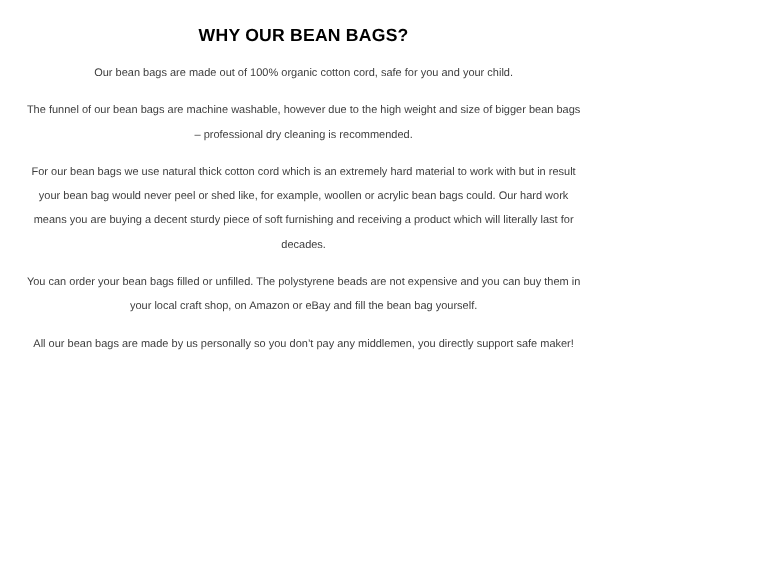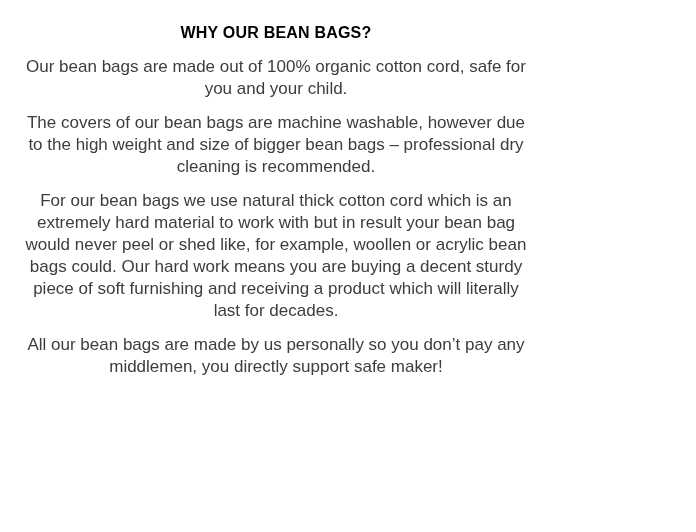--- a/index.html
+++ b/index.html
@@ -22,35 +22,36 @@
   .page-title {
     margin: 0 0 12px 0;
     font-size: 16px;
     line-height: 22px;
     font-weight: bold;
     color: var(--title-color, #000000);
     letter-spacing: 0.2px;
   }
   .para {
     margin: 0 0 12px 0;
-    font-size: 17px;
+    font-size: 10px;
     line-height: 22px;
     font-weight: normal;
     color: var(--text-color, #3d3d3d);
   }
 </style>
 </head>
 <body style="background: rgb(255, 255, 255); --title-color: #000000; --text-color: #3d3d3d;">
 
 <main class="content">
   <h1 class="page-title">WHY OUR BEAN BAGS?</h1>
 
   <p class="para">Our bean bags are made out of 100% organic cotton cord, safe for you and your child.</p>
 
 
-  <p class="para">The covers of our bean bags are machine washable, however due to the high weight and size of bigger bean bags – professional dry cleaning is recommended.</p>
+  <p class="para">The funnel of our bean bags are machine washable, however due to the high weight and size of bigger bean bags – professional dry cleaning is recommended.</p>
 
 
   <p class="para">For our bean bags we use natural thick cotton cord which is an extremely hard material to work with but in result  your bean bag would never peel or shed like, for example, woollen or acrylic bean bags could. Our hard work means you are buying a decent sturdy piece of soft furnishing and receiving a product which will literally last for decades.</p>
 
+  <p class="para">You can order your bean bags filled or unfilled. The polystyrene beads are not expensive and you can buy them in your local craft shop, on Amazon or eBay and fill the bean bag yourself.</p>
 
   <p class="para">All our bean bags are made by us personally so you don’t pay any middlemen, you directly support safe maker!</p>
 </main>
 
 </body></html>

